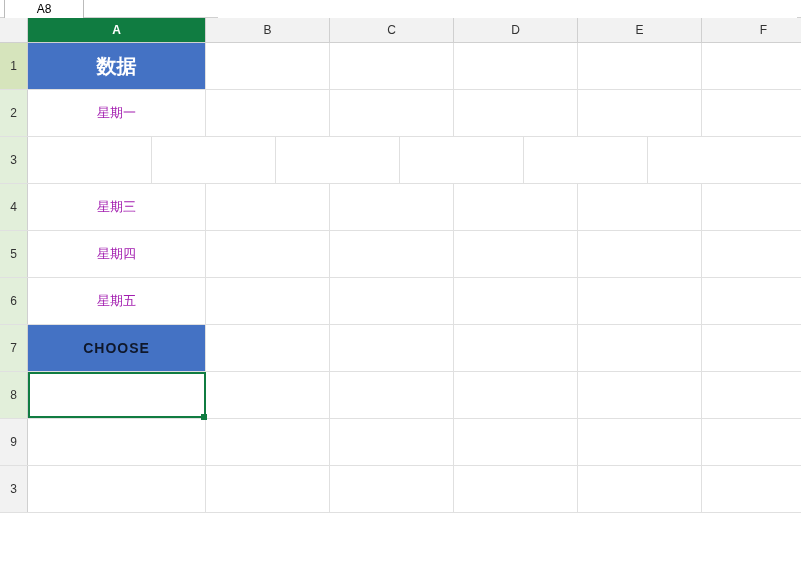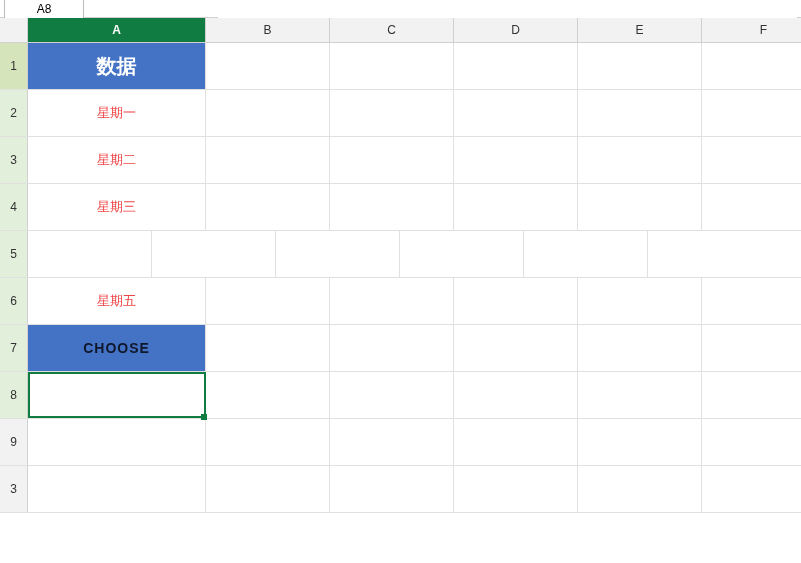--- a/index.html
+++ b/index.html
@@ -124,21 +124,21 @@
     
     .cell-header-blue {
       background: #4472c4;
       color: #fff;
       font-weight: bold;
       font-size: 20px;
     }
     
     .cell-white {
       background: #fff;
-      color: #ef4444;
+      color: #a21caf;
     }
     
     .cell-choose-blue {
       background: #4472c4;
       color: #0f172a;
       font-weight: bold;
       font-size: 14px;
       letter-spacing: 1px;
     }
     
@@ -198,38 +198,38 @@
         <div class="row-num" style="background: rgb(226, 239, 218);">2</div>
         <div class="cell col-a cell-white">星期一</div>
         <div class="cell col-b cell-white"></div>
         <div class="cell col-c cell-white"></div>
         <div class="cell col-d cell-white"></div>
         <div class="cell col-e cell-white"></div>
         <div class="cell col-f cell-white"></div>
       </div>
       <div class="spreadsheet-row">
         <div class="row-num" style="background: rgb(226, 239, 218);">3</div>
-        <div class="cell col-a cell-white">星期二</div>
         <div class="cell col-b cell-white"></div>
         <div class="cell col-c cell-white"></div>
         <div class="cell col-d cell-white"></div>
         <div class="cell col-e cell-white"></div>
         <div class="cell col-f cell-white"></div>
       </div>
       <div class="spreadsheet-row">
         <div class="row-num" style="background: rgb(226, 239, 218);">4</div>
         <div class="cell col-a cell-white">星期三</div>
         <div class="cell col-b cell-white"></div>
         <div class="cell col-c cell-white"></div>
         <div class="cell col-d cell-white"></div>
         <div class="cell col-e cell-white"></div>
         <div class="cell col-f cell-white"></div>
       </div>
       <div class="spreadsheet-row">
         <div class="row-num" style="background: rgb(226, 239, 218);">5</div>
+        <div class="cell col-a cell-white">星期四</div>
         <div class="cell col-b cell-white"></div>
         <div class="cell col-c cell-white"></div>
         <div class="cell col-d cell-white"></div>
         <div class="cell col-e cell-white"></div>
         <div class="cell col-f cell-white"></div>
       </div>
       <div class="spreadsheet-row">
         <div class="row-num" style="background: rgb(226, 239, 218);">6</div>
         <div class="cell col-a cell-white">星期五</div>
         <div class="cell col-b cell-white"></div>

